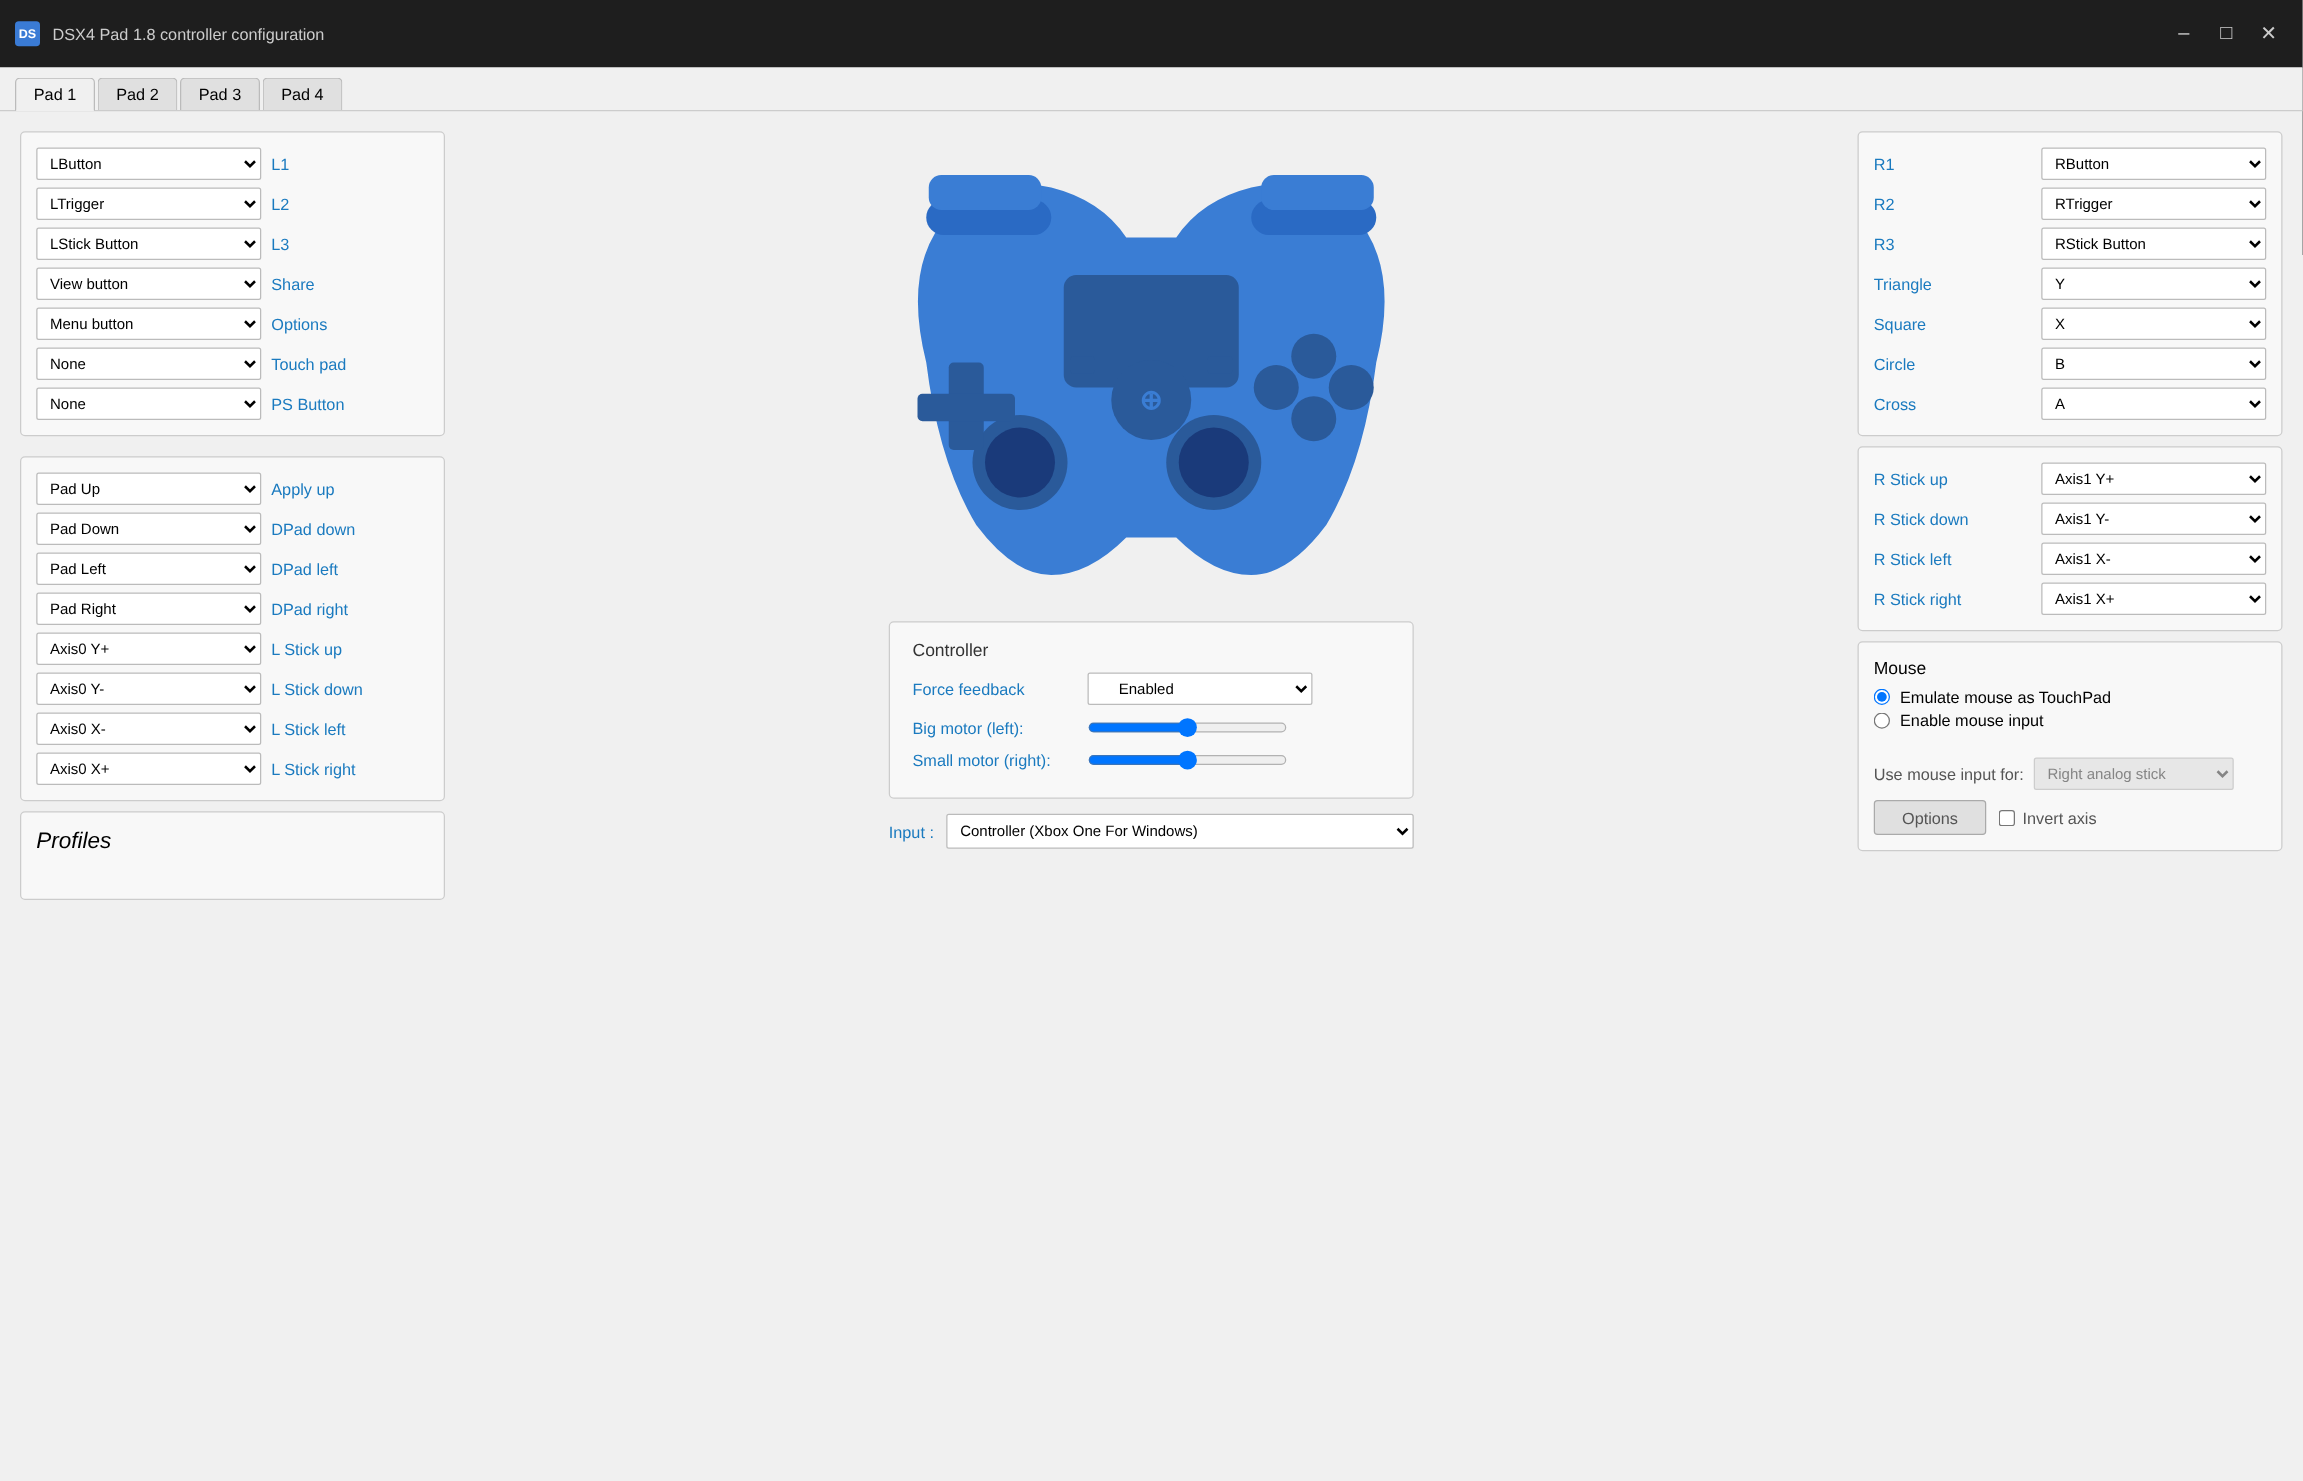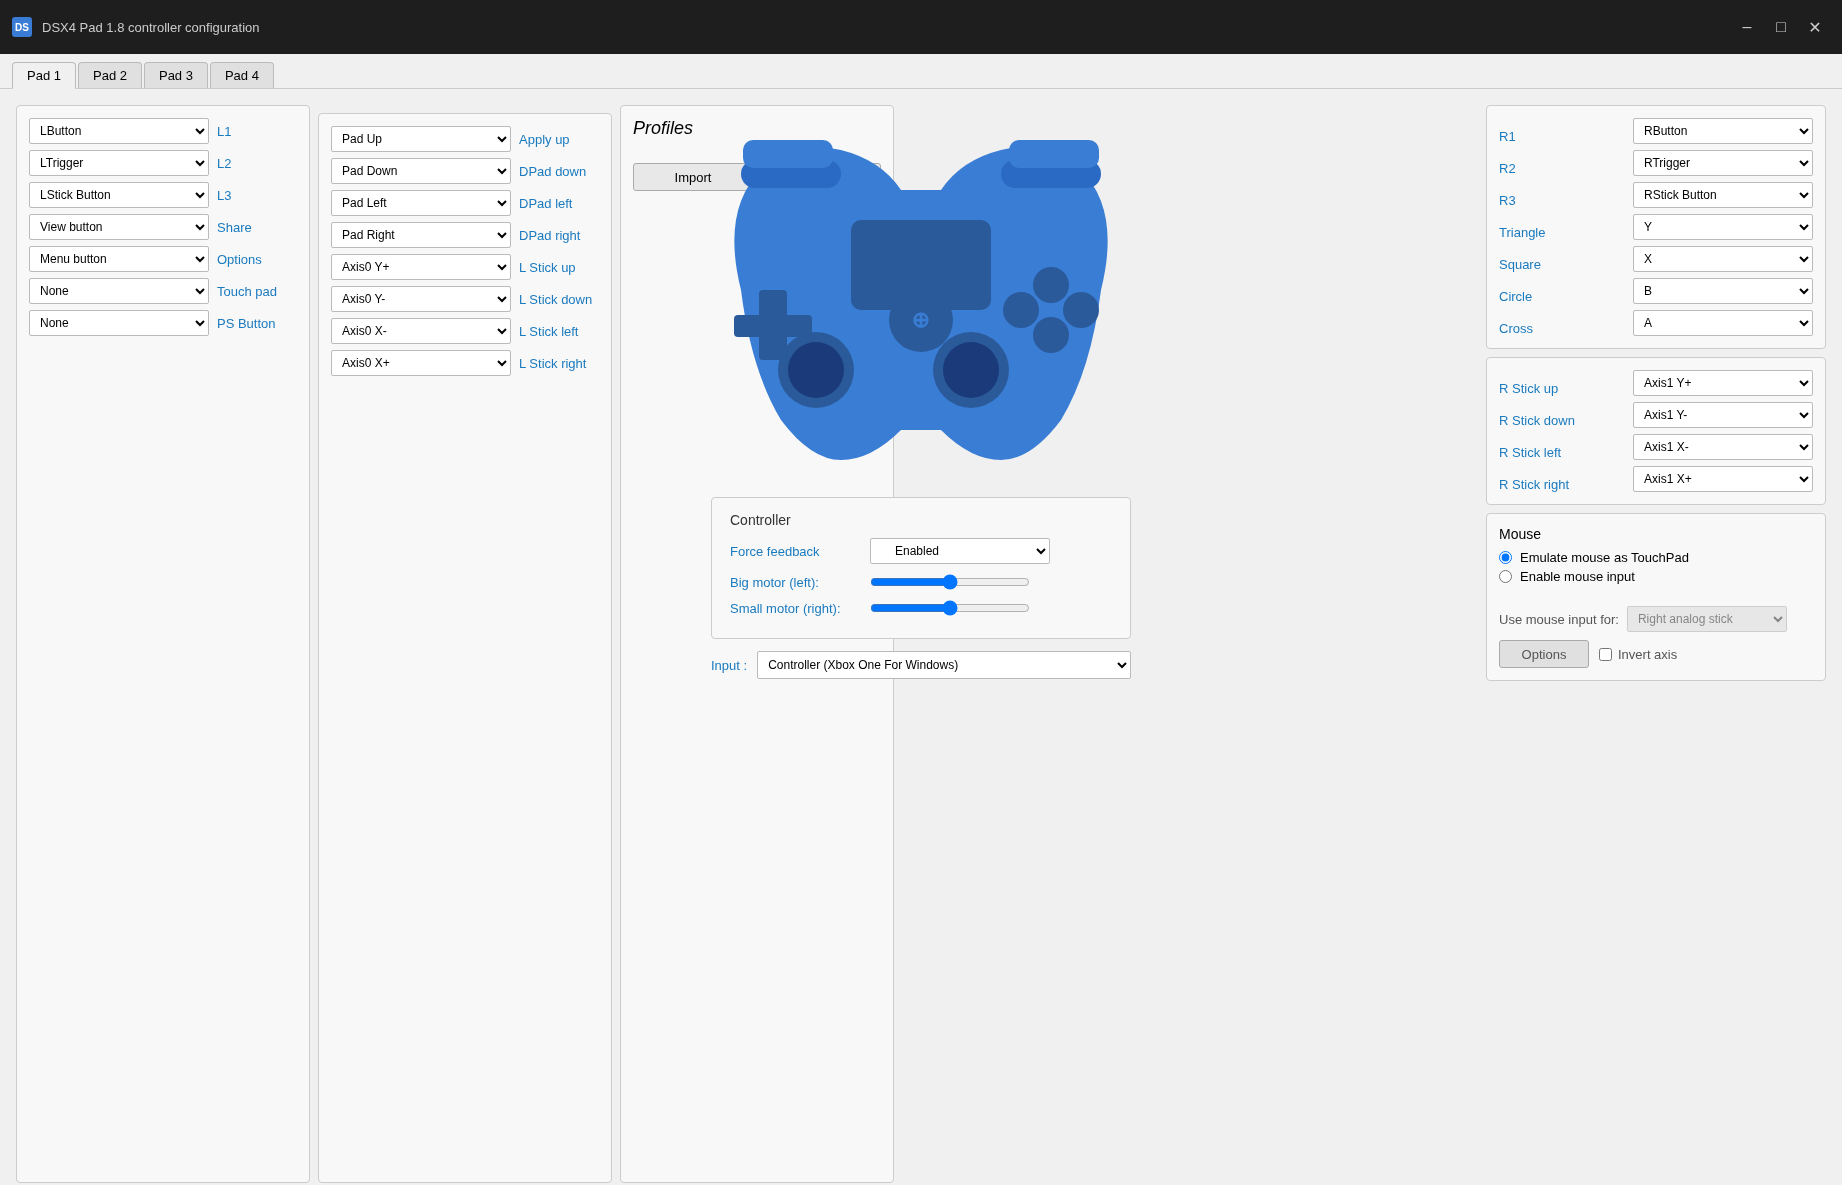--- a/index.html
+++ b/index.html
@@ -74,21 +74,21 @@
       display: flex;
       flex: 1;
       padding: 16px;
       gap: 16px;
     }
 
     
     .left-panel {
       width: 340px;
       display: flex;
-      flex-direction: row;
+      flex-direction: column;
       gap: 8px;
       flex-shrink: 0;
     }
 
     .mapping-section {
       background: #f8f8f8;
       border: 1px solid #ccc;
       border-radius: 4px;
       padding: 12px;
       display: flex;
@@ -248,21 +248,21 @@
       border: 1px solid #ccc;
       border-radius: 4px;
       padding: 12px;
       display: flex;
       flex-direction: column;
       gap: 6px;
     }
 
     .right-mapping-row {
       display: flex;
-      align-items: flex-end;
+      align-items: center;
       justify-content: space-between;
       gap: 0;
     }
     .right-mapping-label {
       color: #1a7abf;
       font-size: 13px;
       min-width: 90px;
     }
     .right-mapping-select {
       width: 180px;
@@ -474,24 +474,20 @@
         <div class="mapping-row">
           <select>
             <option>Axis0 X+</option><option>None</option>
           </select>
           <span class="mapping-label">L Stick right</span>
         </div>
       </div>
 
       <div class="profiles-section">
         <div class="profiles-title">Profiles</div>
-        <div class="profiles-buttons">
-          <button>Import</button>
-          <button>Export</button>
-        </div>
       </div>
     </div>
 
     <div class="center-panel">
 
       <div class="controller-image">
         <svg class="controller-svg" viewBox="0 0 520 370" xmlns="http://www.w3.org/2000/svg">
 
           <path d="M80,180 Q60,100 100,60 Q140,30 180,40 Q220,50 240,80 L280,80 Q300,50 340,40 Q380,30 420,60 Q460,100 440,180 Q430,260 400,310 Q370,350 340,350 Q310,350 280,320 L240,320 Q210,350 180,350 Q150,350 120,310 Q90,260 80,180 Z" fill="#3a7dd4"></path>
 

